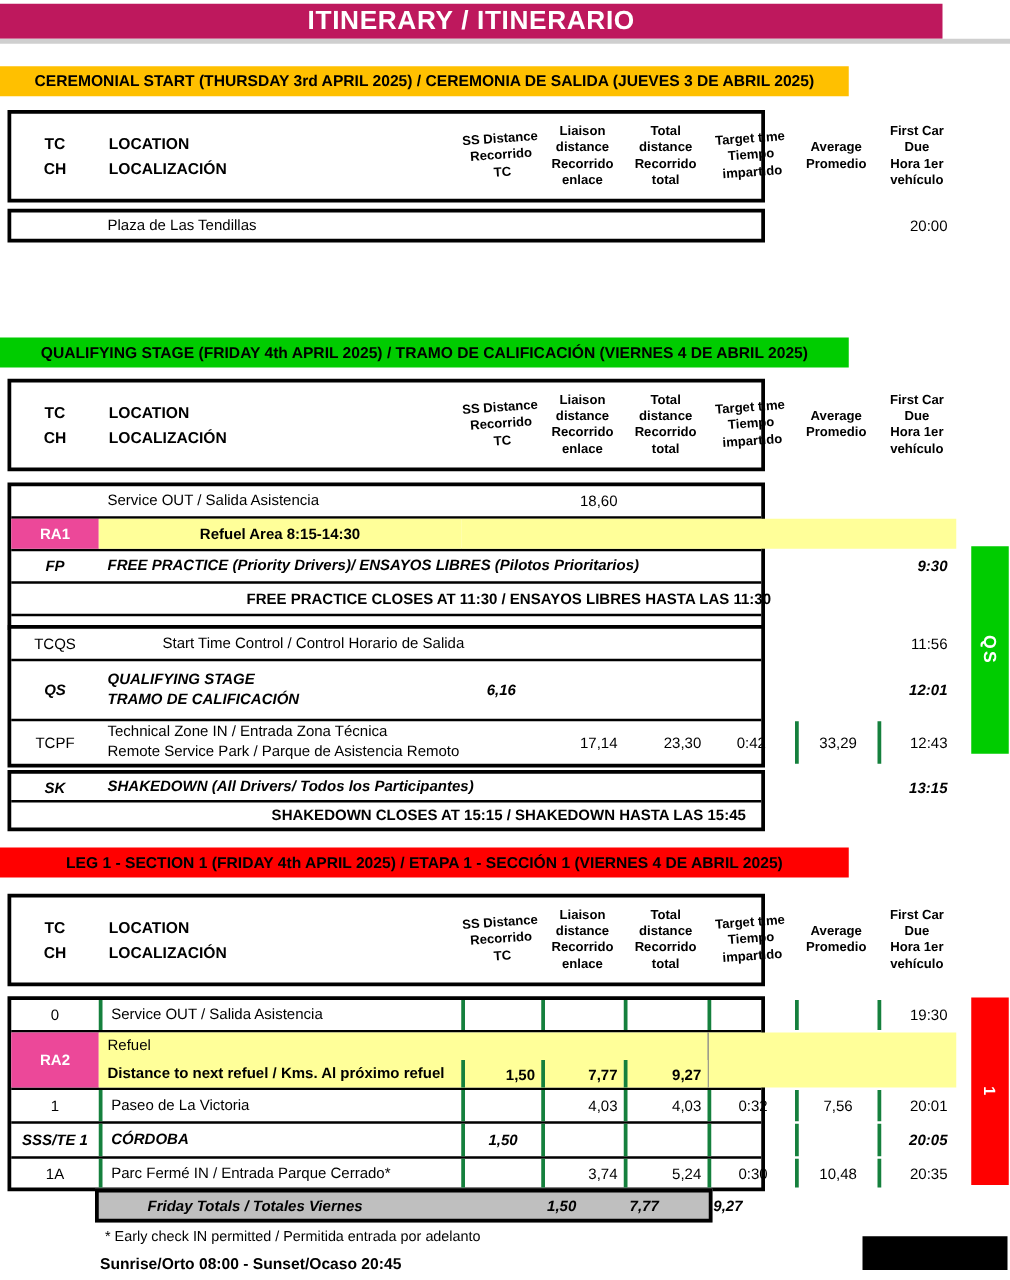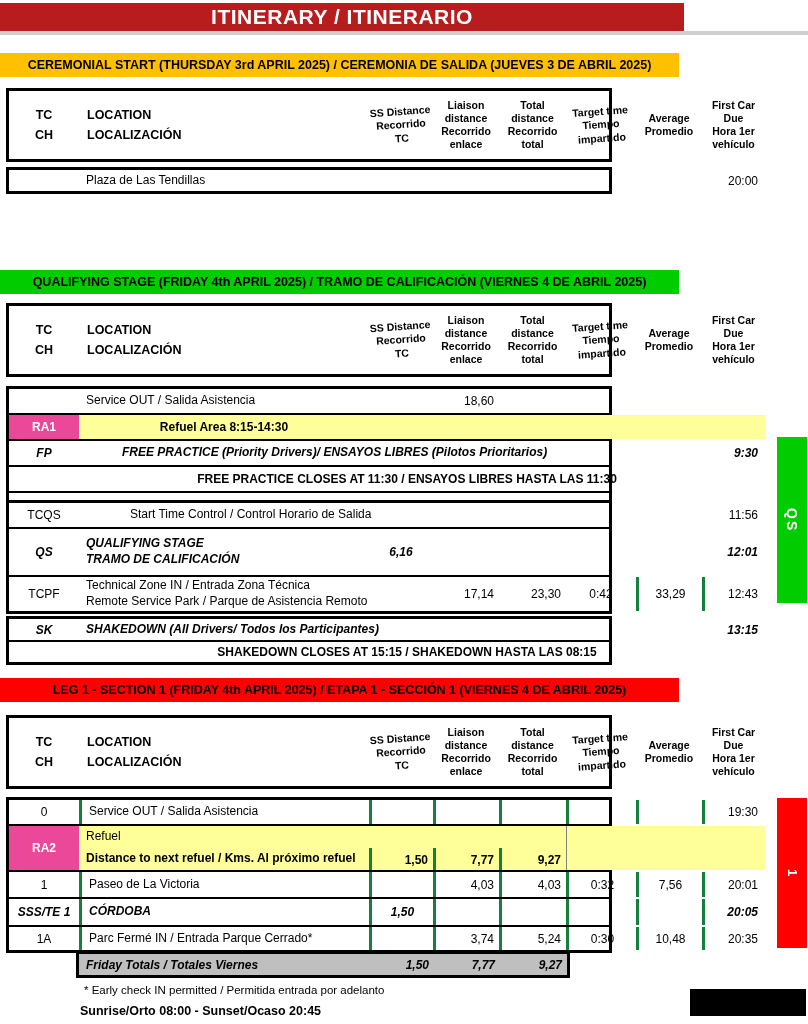--- a/index.html
+++ b/index.html
@@ -1,19 +1,19 @@
 <!DOCTYPE html>
 <html><head>
 <meta charset="utf-8">
 <style>
   html,body{margin:0;padding:0;background:#fff;}
   #page{position:relative;width:808px;height:1024px;background:#fff;overflow:hidden;
         font-family:"Liberation Sans",sans-serif;color:#000;}
   .abs{position:absolute;}
-  .titlebar{left:0;top:3px;width:684px;height:28px;background:#b91c1c;color:#fff;
+  .titlebar{left:0;top:3px;width:754px;height:28px;background:#be185d;color:#fff;
             display:flex;align-items:center;justify-content:center;
             font-weight:bold;font-size:21px;letter-spacing:.5px;}
   .titleshadow{left:0;top:31px;width:808px;height:4px;background:#cfcfcf;}
   .band{left:0;width:679px;height:24px;display:flex;align-items:center;justify-content:center;
         font-weight:bold;font-size:12.5px;}
   .band-yellow{background:#FFC000;}
   .band-green{background:#00CC00;}
   .band-red{background:#FF0000;}
   .tbox{left:6px;width:606px;border:3px solid #000;background:#fff;box-sizing:border-box;}
   .grid{display:grid;grid-template-columns:70px 290px 64px 66px 67px 70px 66px 63px;}
@@ -144,21 +144,21 @@
         <div class="cell"></div>
         <div class="cell"></div>
     </div>
     <div class="grid row">
       <div class="cell tc-cell blackcell">RA1</div>
       <div class="cell ylw ctr b">Refuel Area 8:15-14:30</div>
       <div class="cell ylw" style="grid-column:3/9;"></div>
     </div>
     <div class="grid row">
       <div class="cell tc-cell bi">FP</div>
-      <div class="cell loc bi" style="grid-column:2/8;margin-left:36px;">FREE PRACTICE (Priority Drivers)/ ENSAYOS LIBRES (Pilotos Prioritarios)</div>
+      <div class="cell loc bi" style="grid-column:2/8;">FREE PRACTICE (Priority Drivers)/ ENSAYOS LIBRES (Pilotos Prioritarios)</div>
       <div class="cell fc bi">9:30</div>
     </div>
     <div class="grid row">
       <div class="span-label">FREE PRACTICE CLOSES AT 11:30 / ENSAYOS LIBRES HASTA LAS 11:30</div>
     </div>
     <div class="thinrow"></div>
   </div>
 
   <div class="abs tbox" style="top:500px;">
     <div class="grid row">
@@ -190,21 +190,21 @@
     </div>
   </div>
 
   <div class="abs tbox" style="top:616px;">
     <div class="grid row" style="min-height:21px;">
       <div class="cell tc-cell bi">SK</div>
       <div class="cell loc bi" style="grid-column:2/8;">SHAKEDOWN (All Drivers/ Todos los Participantes)</div>
       <div class="cell fc bi">13:15</div>
     </div>
     <div class="grid row" style="min-height:20px;">
-      <div class="span-label">SHAKEDOWN CLOSES AT 15:15 / SHAKEDOWN HASTA LAS 08:15</div>
+      <div class="span-label">SHAKEDOWN CLOSES AT 15:15 / SHAKEDOWN HASTA LAS 15:45</div>
     </div>
   </div>
 
   <div class="abs vtab vtab-green" style="top:437px;height:166px;left:777px;">QS</div>
 
   <div class="abs band band-red" style="top:678px;">LEG 1 - SECTION 1 (FRIDAY 4th APRIL 2025) / ETAPA 1 - SECCIÓN 1 (VIERNES 4 DE ABRIL 2025)</div>
 
   <div class="abs tbox" style="top:715px;height:74px;">
     <div class="grid" style="height:68px;">
       <div class="hc big">TC
@@ -282,21 +282,21 @@
       <div class="cell num vl">5,24</div>
       <div class="cell ctr vl">0:30</div>
       <div class="cell ctr vl">10,48</div>
       <div class="cell fc vl">20:35</div>
     </div>
   </div>
 
   <div class="abs vtab vtab-red" style="top:798px;height:150px;left:777px;">1</div>
 
   <div class="abs totbox">
-    <div class="tot-grid" style="height:21px;">
+    <div class="tot-grid" style="height:21px;padding-left:32px;">
       <div class="totlabel bi">Friday Totals / Totales Viernes</div>
       <div class="cell num bi">1,50</div>
       <div class="cell num bi">7,77</div>
       <div class="cell num bi">9,27</div>
     </div>
   </div>
 
   <div class="abs note" style="left:84px;top:984px;">* Early check IN permitted / Permitida entrada por adelanto</div>
   <div class="abs sun" style="left:80px;top:1004px;">Sunrise/Orto 08:00 - Sunset/Ocaso 20:45</div>
   <div class="abs footerbox"></div>

